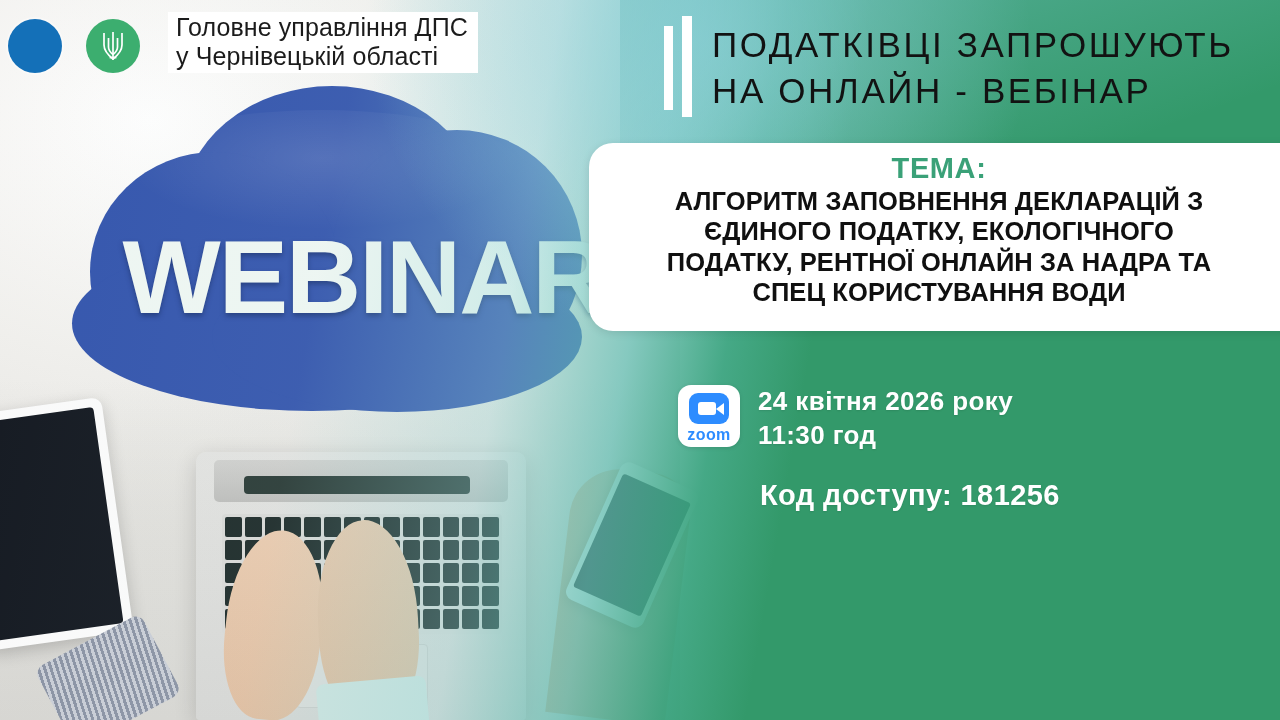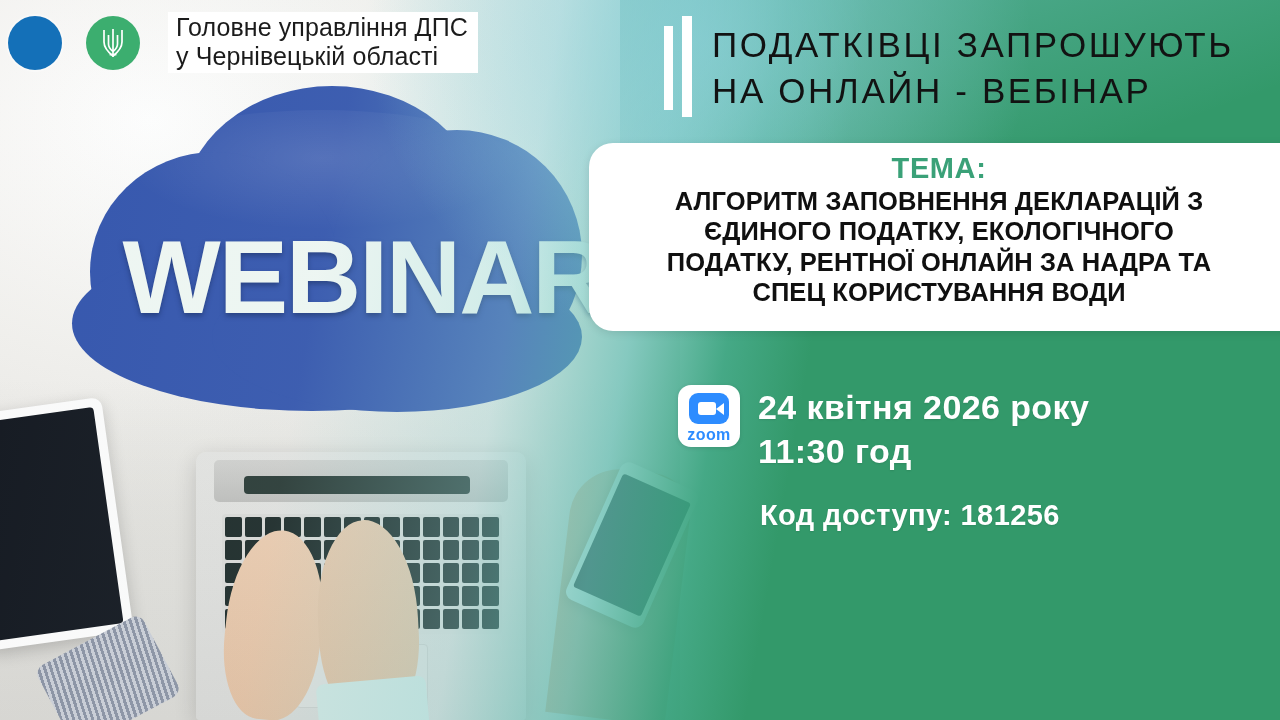--- a/index.html
+++ b/index.html
@@ -190,21 +190,21 @@
   .tint3 {
     position: absolute; left: 620px; top:0; right: 0; bottom: 0;
     background: linear-gradient(160deg, rgba(120,196,198,0.55) 0%, rgba(120,196,198,0) 34%);
   }
 
   
   .logo-block {
     position: absolute;
     left: 8px; top: 12px;
     display: flex;
-    align-items: center;
+    align-items: flex-end;
     gap: 16px;
     z-index: 30;
   }
   .logo-circle-blue {
     width: 54px; height: 54px; border-radius: 50%;
     background: #1470b8;
     box-shadow: 0 0 0 2px rgba(255,255,255,0.35);
   }
   .logo-circle-green {
     width: 54px; height: 54px; border-radius: 50%;
@@ -287,21 +287,21 @@
     z-index: 26;
     color: #ffffff;
   }
   .info-row {
     display: flex;
     align-items: flex-start;
     margin-bottom: 26px;
   }
   .info-text {
     margin-left: 18px;
-    font-size: 34px;
+    font-size: 26px;
     line-height: 1.30;
     font-weight: 700;
     letter-spacing: 0.4px;
     white-space: pre-line;
     color: #ffffff;
     text-shadow: 0 1px 2px rgba(0,0,0,0.10);
     font-family: "Liberation Sans", "DejaVu Sans", sans-serif;
   }
   .info-code {
     margin-left: 82px;

